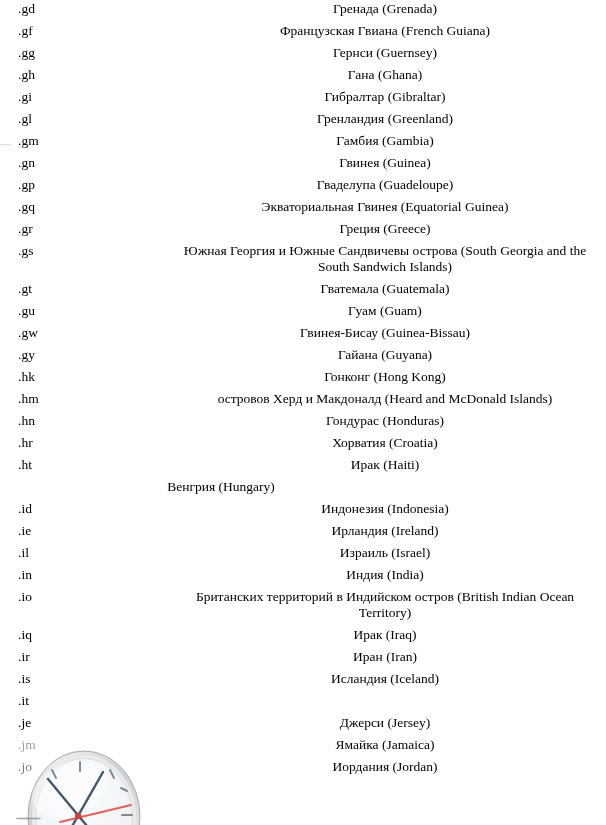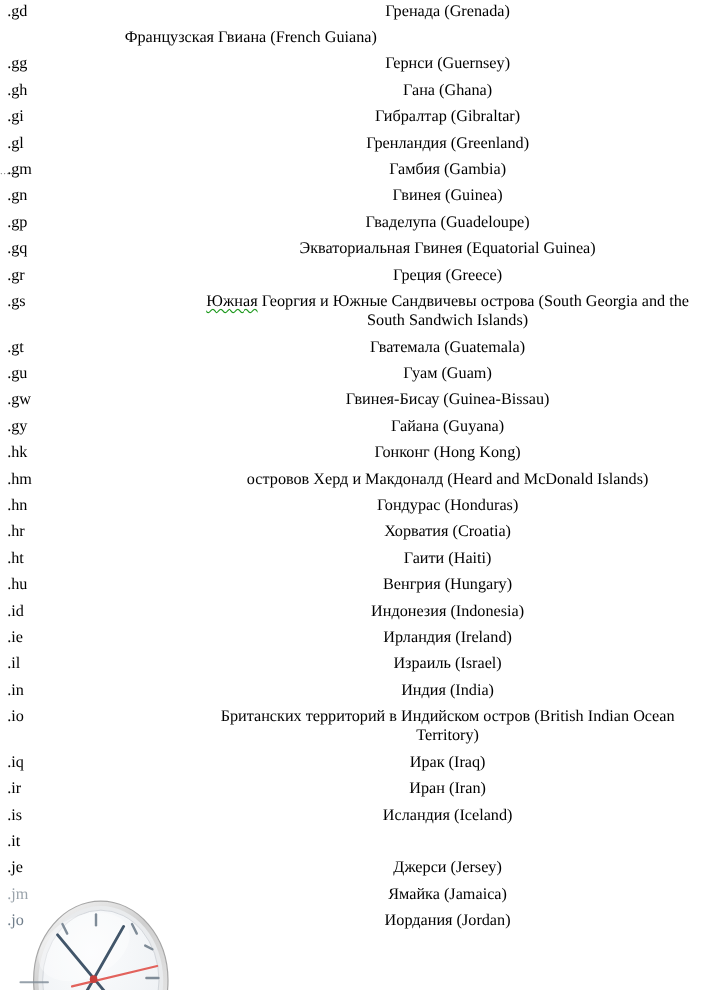--- a/index.html
+++ b/index.html
@@ -7,28 +7,27 @@
     width:606px;height:825px;overflow:hidden;position:relative;
     background:var(--page_bg,#ffffff);
     font-family:"Liberation Serif", serif;
     font-size:13.5px;color:var(--text,#000);
   }
   .margin-marker{
     position:absolute;left:0;top:138px;
     font-size:9px;letter-spacing:0.5px;color:var(--marker,#8c8c8c);
     line-height:8px;
   }
-  .tld-table{position:absolute;left:6px;top:1px;width:576px;}
+  .tld-table{position:absolute;left:18px;top:1px;width:576px;}
   .row{display:flex;align-items:flex-start;line-height:16px;margin:0 0 6px 0;}
   .tld{width:164px;flex:0 0 164px;white-space:nowrap;}
   .country{width:406px;flex:0 0 406px;text-align:center;}
   .dim-medium{color:var(--dim_jm,#9aa3ab);}
   .dim-strong{color:var(--dim_jo,#6f7d8a);}
   .squiggle{
-    text-decoration:underline;
     text-decoration-style:wavy;
     text-decoration-color:var(--grammar_squiggle,#1f9a1f);
     text-decoration-thickness:1px;
     text-underline-offset:2px;
   }
   .clock{position:absolute;left:0;top:737px;}
   .clock .tick{stroke:var(--clock_tick,#7e8b97);stroke-width:2;stroke-linecap:round;}
   .clock .tick-under{stroke:var(--clock_tick,#7e8b97);stroke-width:1.6;stroke-linecap:round;opacity:.8;}
   .clock .hand{stroke:var(--clock_hand,#42566a);stroke-width:2.4;stroke-linecap:round;}
   .clock .second{stroke:var(--clock_second,#e2625c);stroke-width:1.8;stroke-linecap:round;}
@@ -38,20 +37,21 @@
 <body>
 
 <div class="margin-marker">....</div>
 
 <div class="tld-table" id="tld-table">
     <div class="row">
       <span class="tld">.gd</span>
       <span class="country">Гренада (Grenada)</span>
     </div>
     <div class="row">
+      <span class="tld">.gf</span>
       <span class="country">Французская Гвиана (French Guiana)</span>
     </div>
     <div class="row">
       <span class="tld">.gg</span>
       <span class="country">Гернси (Guernsey)</span>
     </div>
     <div class="row">
       <span class="tld">.gh</span>
       <span class="country">Гана (Ghana)</span>
     </div>
@@ -114,24 +114,23 @@
     <div class="row">
       <span class="tld">.hn</span>
       <span class="country">Гондурас (Honduras)</span>
     </div>
     <div class="row">
       <span class="tld">.hr</span>
       <span class="country">Хорватия (Croatia)</span>
     </div>
     <div class="row">
       <span class="tld">.ht</span>
-      <span class="country">Гаити (Haiti)</span>
-    </div>
-    <div class="row">
-      <span class="tld">.hu</span>
+      <span class="country">Ирак (Haiti)</span>
+    </div>
+    <div class="row">
       <span class="country">Венгрия (Hungary)</span>
     </div>
     <div class="row">
       <span class="tld">.id</span>
       <span class="country">Индонезия (Indonesia)</span>
     </div>
     <div class="row">
       <span class="tld">.ie</span>
       <span class="country">Ирландия (Ireland)</span>
     </div>

